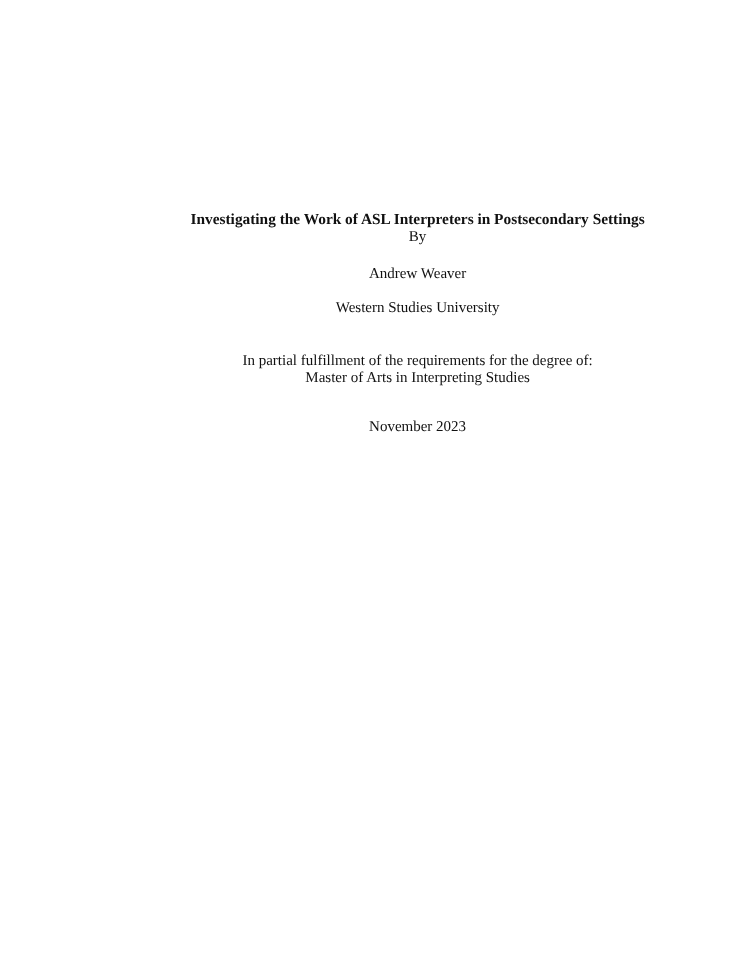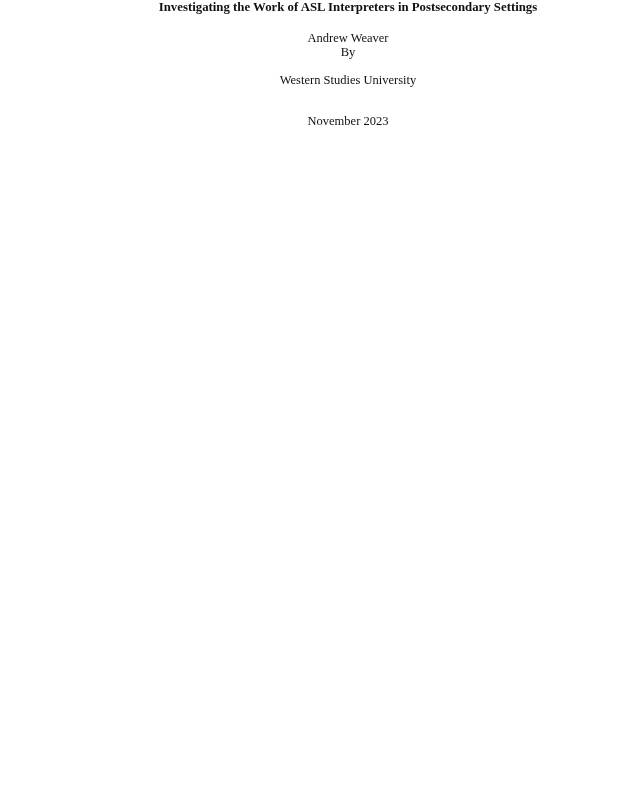--- a/index.html
+++ b/index.html
@@ -12,20 +12,21 @@
     width: 618px;
     height: 800px;
     background: #ffffff;
     overflow: hidden;
     font-family: "Liberation Serif", "DejaVu Serif", serif;
     color: #111111;
   }
   
   .content {
     box-sizing: border-box;
+    padding-top: 176px;
     padding-left: 30px;
     text-align: center;
     font-size: 12.5px;
     line-height: 14px;
     margin-left: 48px;
   }
   .line {
     margin: 0;
   }
   .thesis-title {
@@ -47,25 +48,29 @@
   }
 </style>
 </head>
 <body>
 
 <div class="page">
   <div class="content">
 
     <p class="thesis-title">Investigating the Work of ASL Interpreters in Postsecondary Settings</p>
 
+    <p class="line">By</p>
+
     <p class="line author-line">Andrew Weaver</p>
-
-    <p class="line">By</p>
 
     <div class="submission-block">
       <p class="line">Western Studies University</p>
     </div>
 
+    <div class="fulfillment-block">
+      <p class="line">In partial fulfillment of the requirements for the degree of:</p>
+      <p class="line">Master of Arts in Interpreting Studies</p>
+    </div>
 
     <p class="line date-line">November 2023</p>
 
   </div>
 </div>
 
 </body></html>

